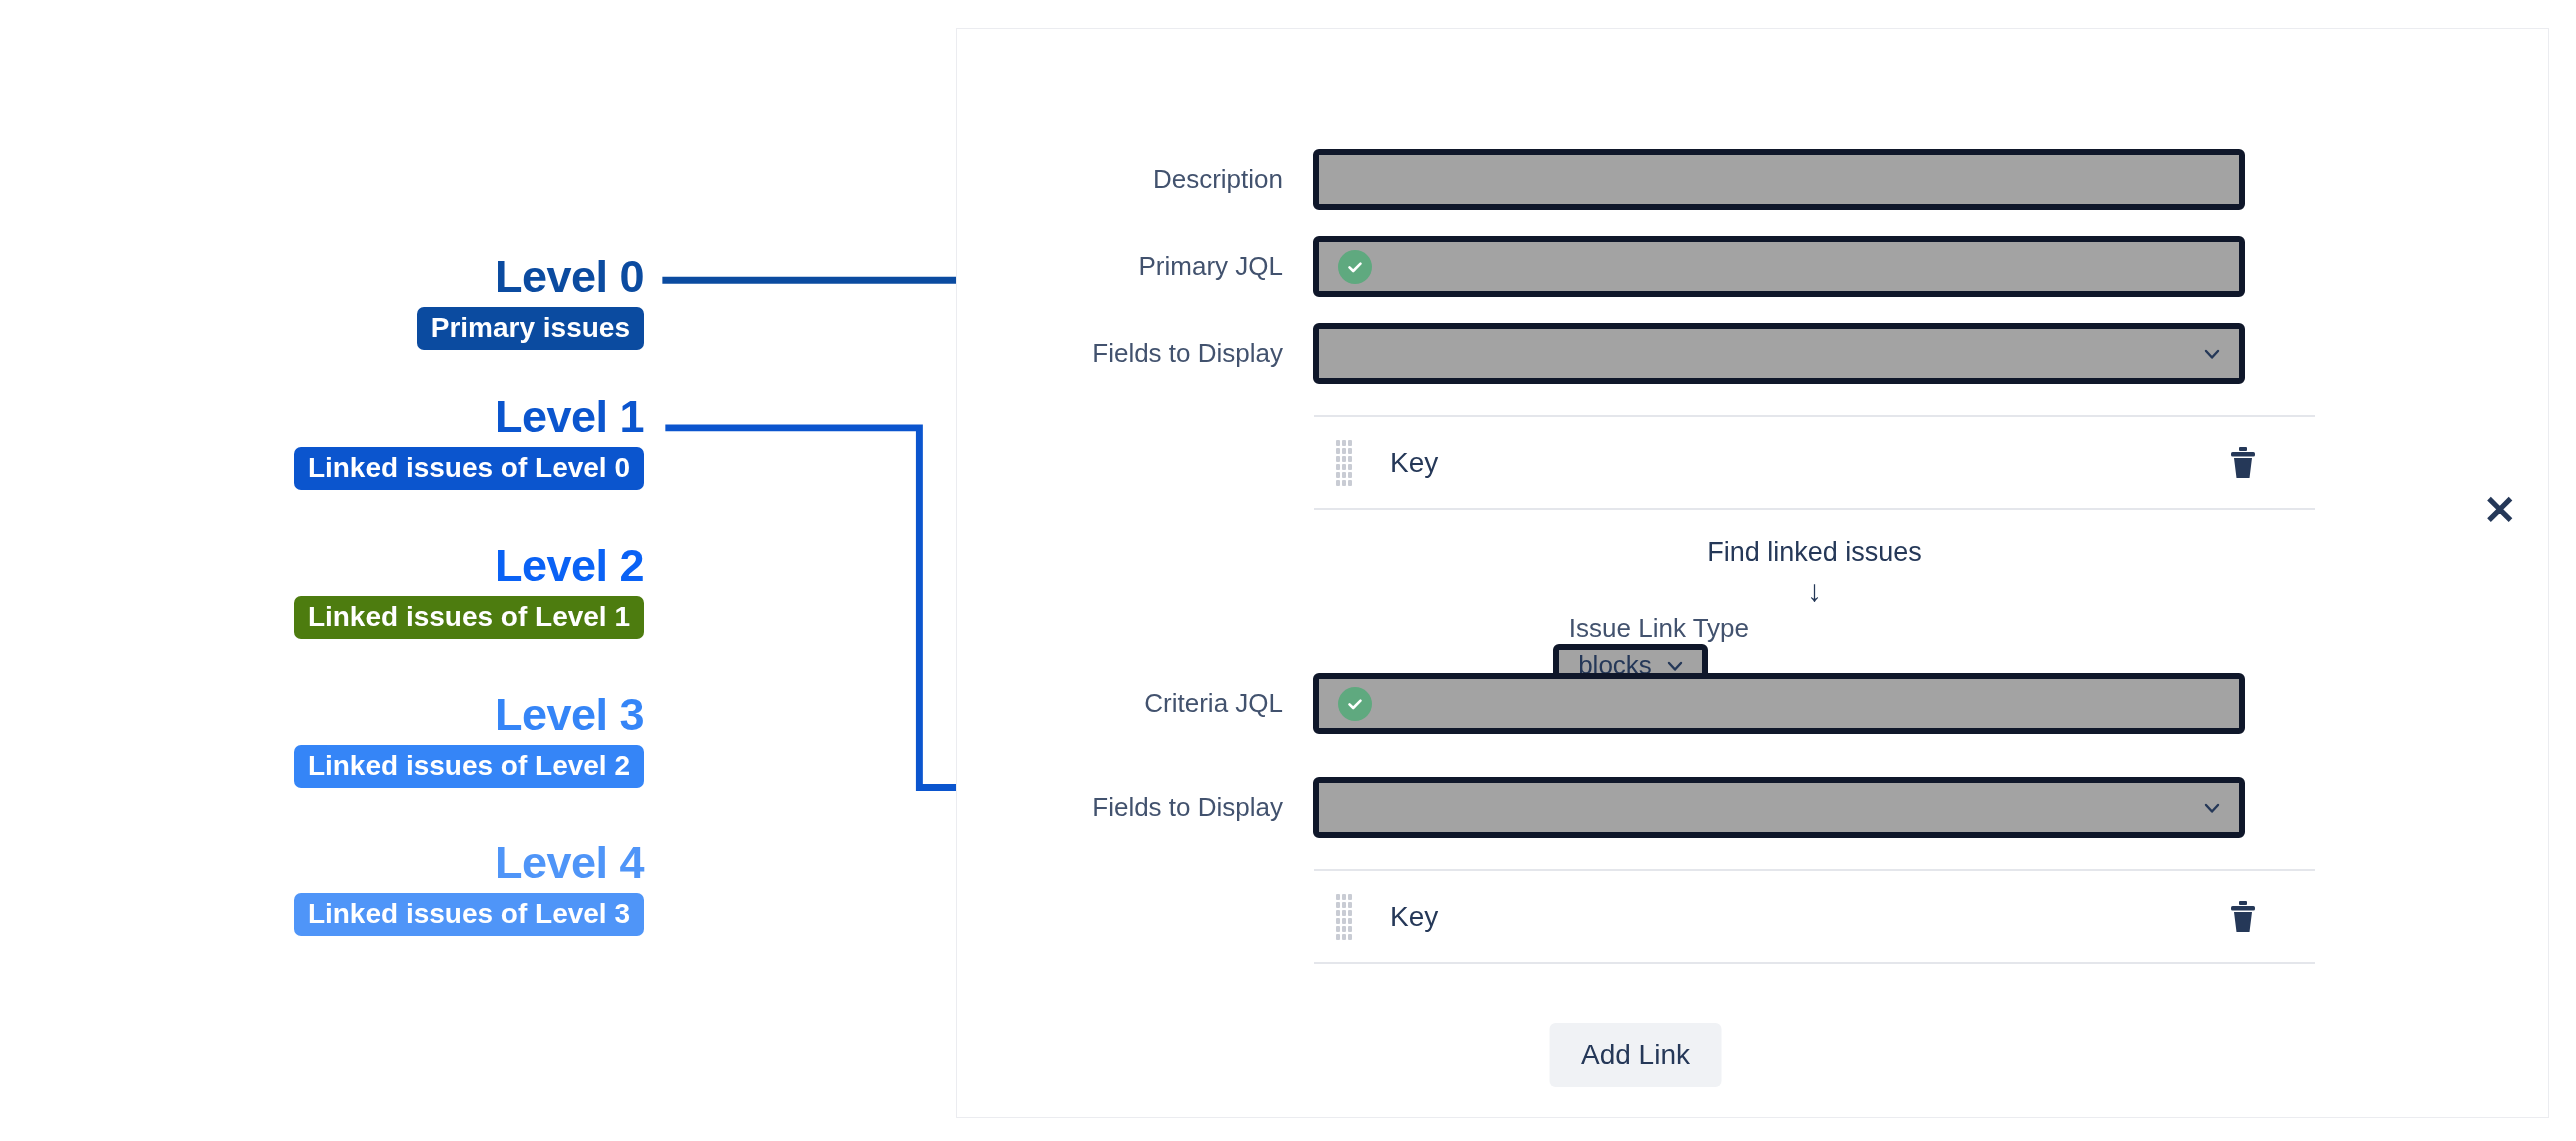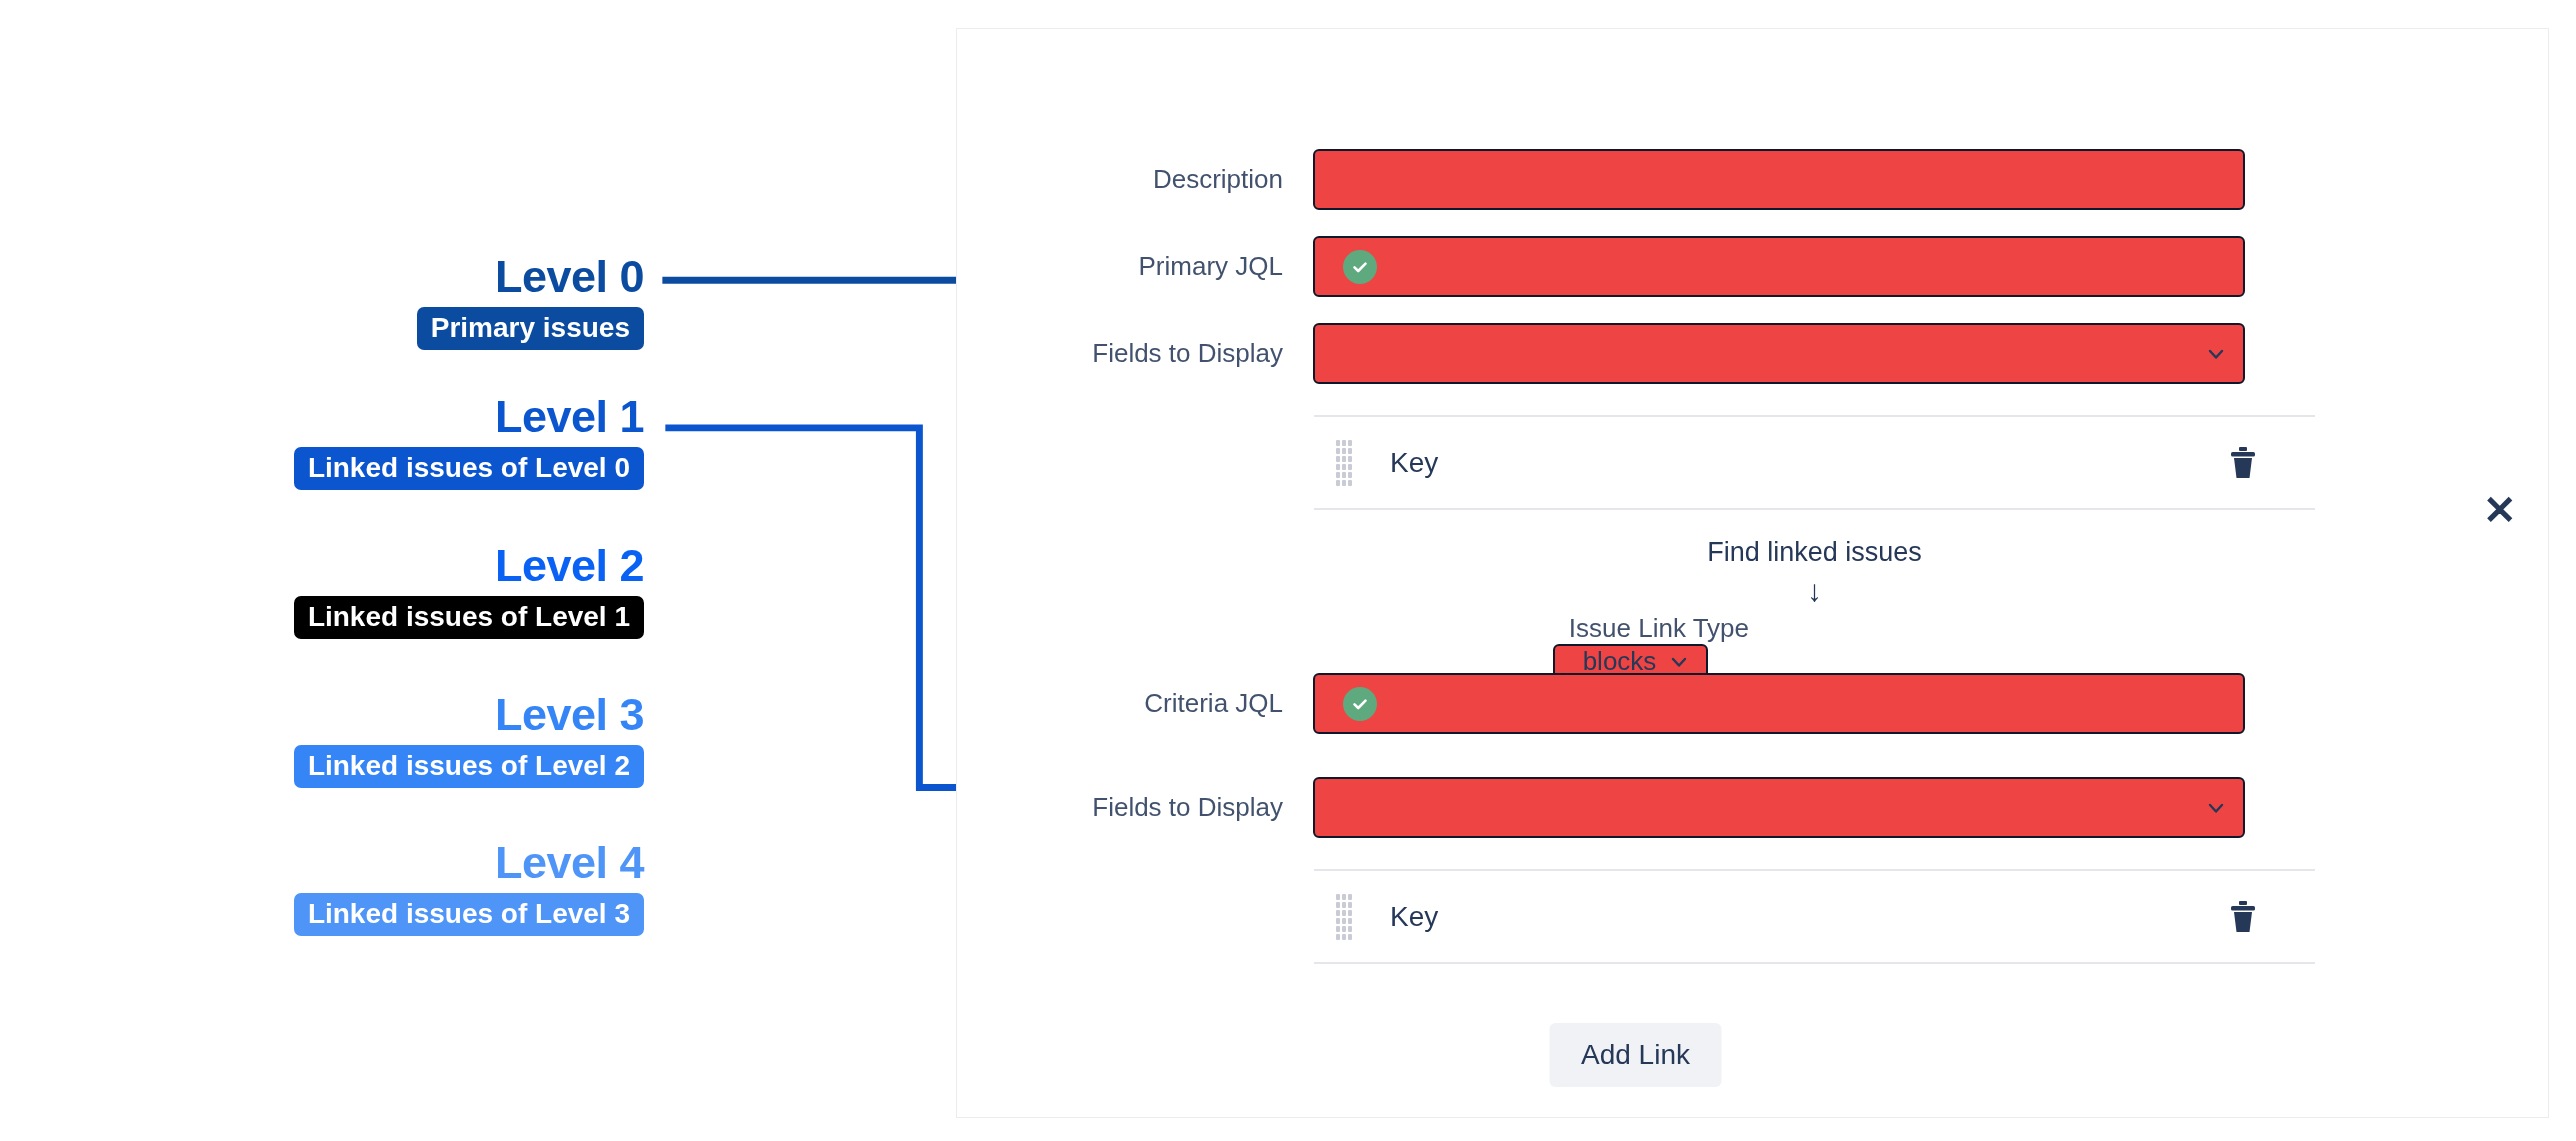--- a/index.html
+++ b/index.html
@@ -90,27 +90,27 @@
     padding-right: 30px;
     box-sizing: border-box;
     font-size: 26px;
     color: #42526e;
     white-space: nowrap;
   }
   .field-shell {
     position: relative;
     flex: 1;
     height: 61px;
-    border: 2px solid #0f172a;
+    border: 6px solid #0f172a;
     border-radius: 6px;
-    background: #ef4444;
+    background: #a3a3a3;
     box-sizing: border-box;
     display: flex;
     align-items: center;
-    padding: 0 28px;
+    padding: 0 19px;
   }
   .field-shell.select-shell {
     padding-right: 50px;
   }
   .select-value {
     font-size: 26px;
     color: #253858;
     white-space: nowrap;
   }
   .chevron {
@@ -228,21 +228,21 @@
     <span class="level-badge" style="background: rgb(11, 75, 160);">Primary issues</span>
   </div>
 
   <div class="level-group" style="top:394px;">
     <div class="level-title" style="color: rgb(11, 85, 206);">Level 1</div>
     <span class="level-badge" style="background: rgb(11, 85, 206);">Linked issues of Level 0</span>
   </div>
 
   <div class="level-group" style="top:543px;">
     <div class="level-title" style="color: rgb(10, 98, 245);">Level 2</div>
-    <span class="level-badge" style="background: #000000;">Linked issues of Level 1</span>
+    <span class="level-badge" style="background: #4d7c0f;">Linked issues of Level 1</span>
   </div>
 
   <div class="level-group" style="top:692px;">
     <div class="level-title" style="color: rgb(53, 133, 247);">Level 3</div>
     <span class="level-badge" style="background: rgb(53, 133, 247);">Linked issues of Level 2</span>
   </div>
 
   <div class="level-group" style="top:840px;">
     <div class="level-title" style="color: rgb(79, 149, 248);">Level 4</div>
     <span class="level-badge" style="background: rgb(79, 149, 248);">Linked issues of Level 3</span>

